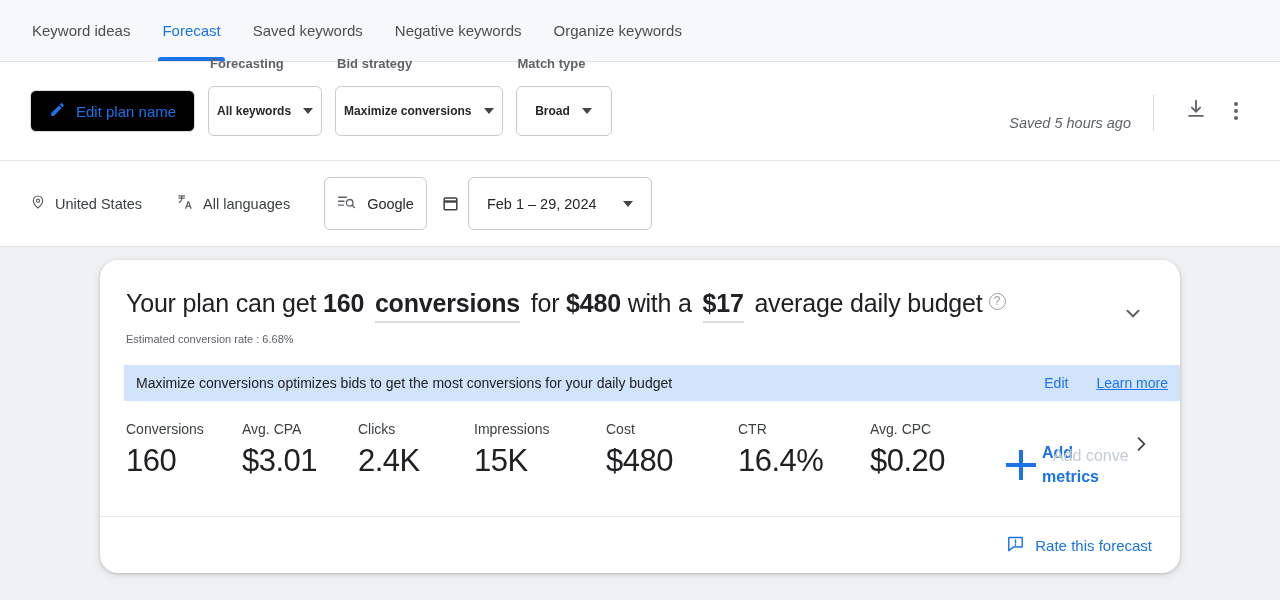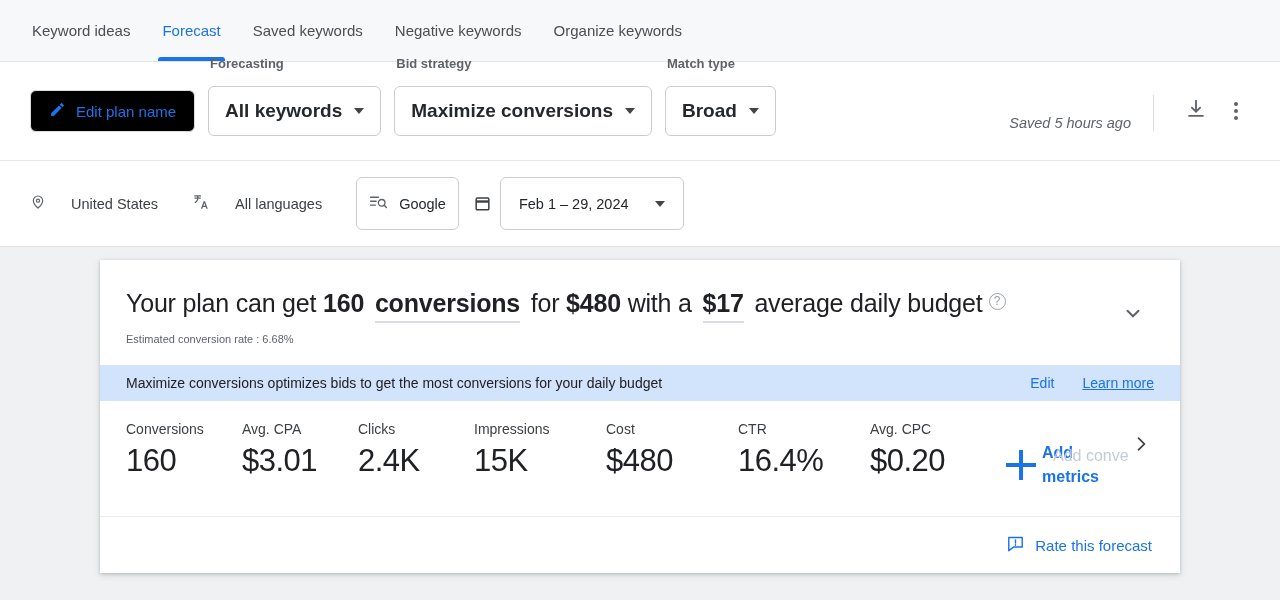--- a/index.html
+++ b/index.html
@@ -77,22 +77,22 @@
   .select {
     height: 50px;
     min-width: 96px;
     border: 1px solid #c9ccd0;
     border-radius: 6px;
     background: #fff;
     display: flex;
     align-items: center;
     justify-content: center;
     gap: 12px;
-    padding: 0 16px;
-    font-size: 19px;
+    padding: 0 8px;
+    font-size: 12px;
     color: #25282b;
     cursor: pointer;
     white-space: nowrap;
   }
   .caret {
     width: 0; height: 0;
     border-left: 5px solid transparent;
     border-right: 5px solid transparent;
     border-top: 6px solid #444;
   }
@@ -124,21 +124,21 @@
   
   .filters {
     height: 86px;
     background: #fff;
     border-bottom: 1px solid #dfe1e3;
     display: flex;
     align-items: center;
     padding-left: 30px;
   }
   .chiptxt {
-    display: flex; align-items: center; gap: 25px;
+    display: flex; align-items: center; gap: 9px;
     font-size: 14.5px; color: #3c4043;
     margin-right: 34px; cursor: pointer; white-space: nowrap;
   }
   .boxchip {
     height: 53px;
     border: 1px solid #c9ccd0;
     border-radius: 6px;
     background: #fff;
     display: flex; align-items: center; gap: 11px;
     padding: 0 12px;
@@ -157,21 +157,21 @@
     cursor: pointer; white-space: nowrap;
     margin-left: 8px;
   }
 
   
   .stage { padding: 13px 0 0 0; }
   .card {
     width: 1080px;
     margin: 0 auto;
     background: #fff;
-    border-radius: 0;
+    border-radius: 18px;
     box-shadow: 0 1px 3px rgba(60,64,67,.25), 0 2px 8px rgba(60,64,67,.12);
     overflow: hidden;
   }
   .card-head {
     padding: 28px 26px 20px 26px;
     display: flex;
     align-items: flex-start;
   }
   .headtext { flex: 1; }
   .headline {
@@ -210,23 +210,24 @@
     display: flex; align-items: center; justify-content: center;
     cursor: pointer; margin-top: 6px;
   }
 
   
   .banner {
     background: #d2e3fc;
     height: 36px;
     display: flex;
     align-items: center;
-    padding: 0 26px;
+    padding: 0 12px;
     font-size: 14px;
     color: #202124;
+    margin-left: 24px;
   }
   .banner .spacer { flex: 1; }
   .banner a {
     color: #1a73e8;
     font-size: 14px;
     font-weight: 500;
     text-decoration: none;
     cursor: pointer;
     margin-left: 28px;
   }

